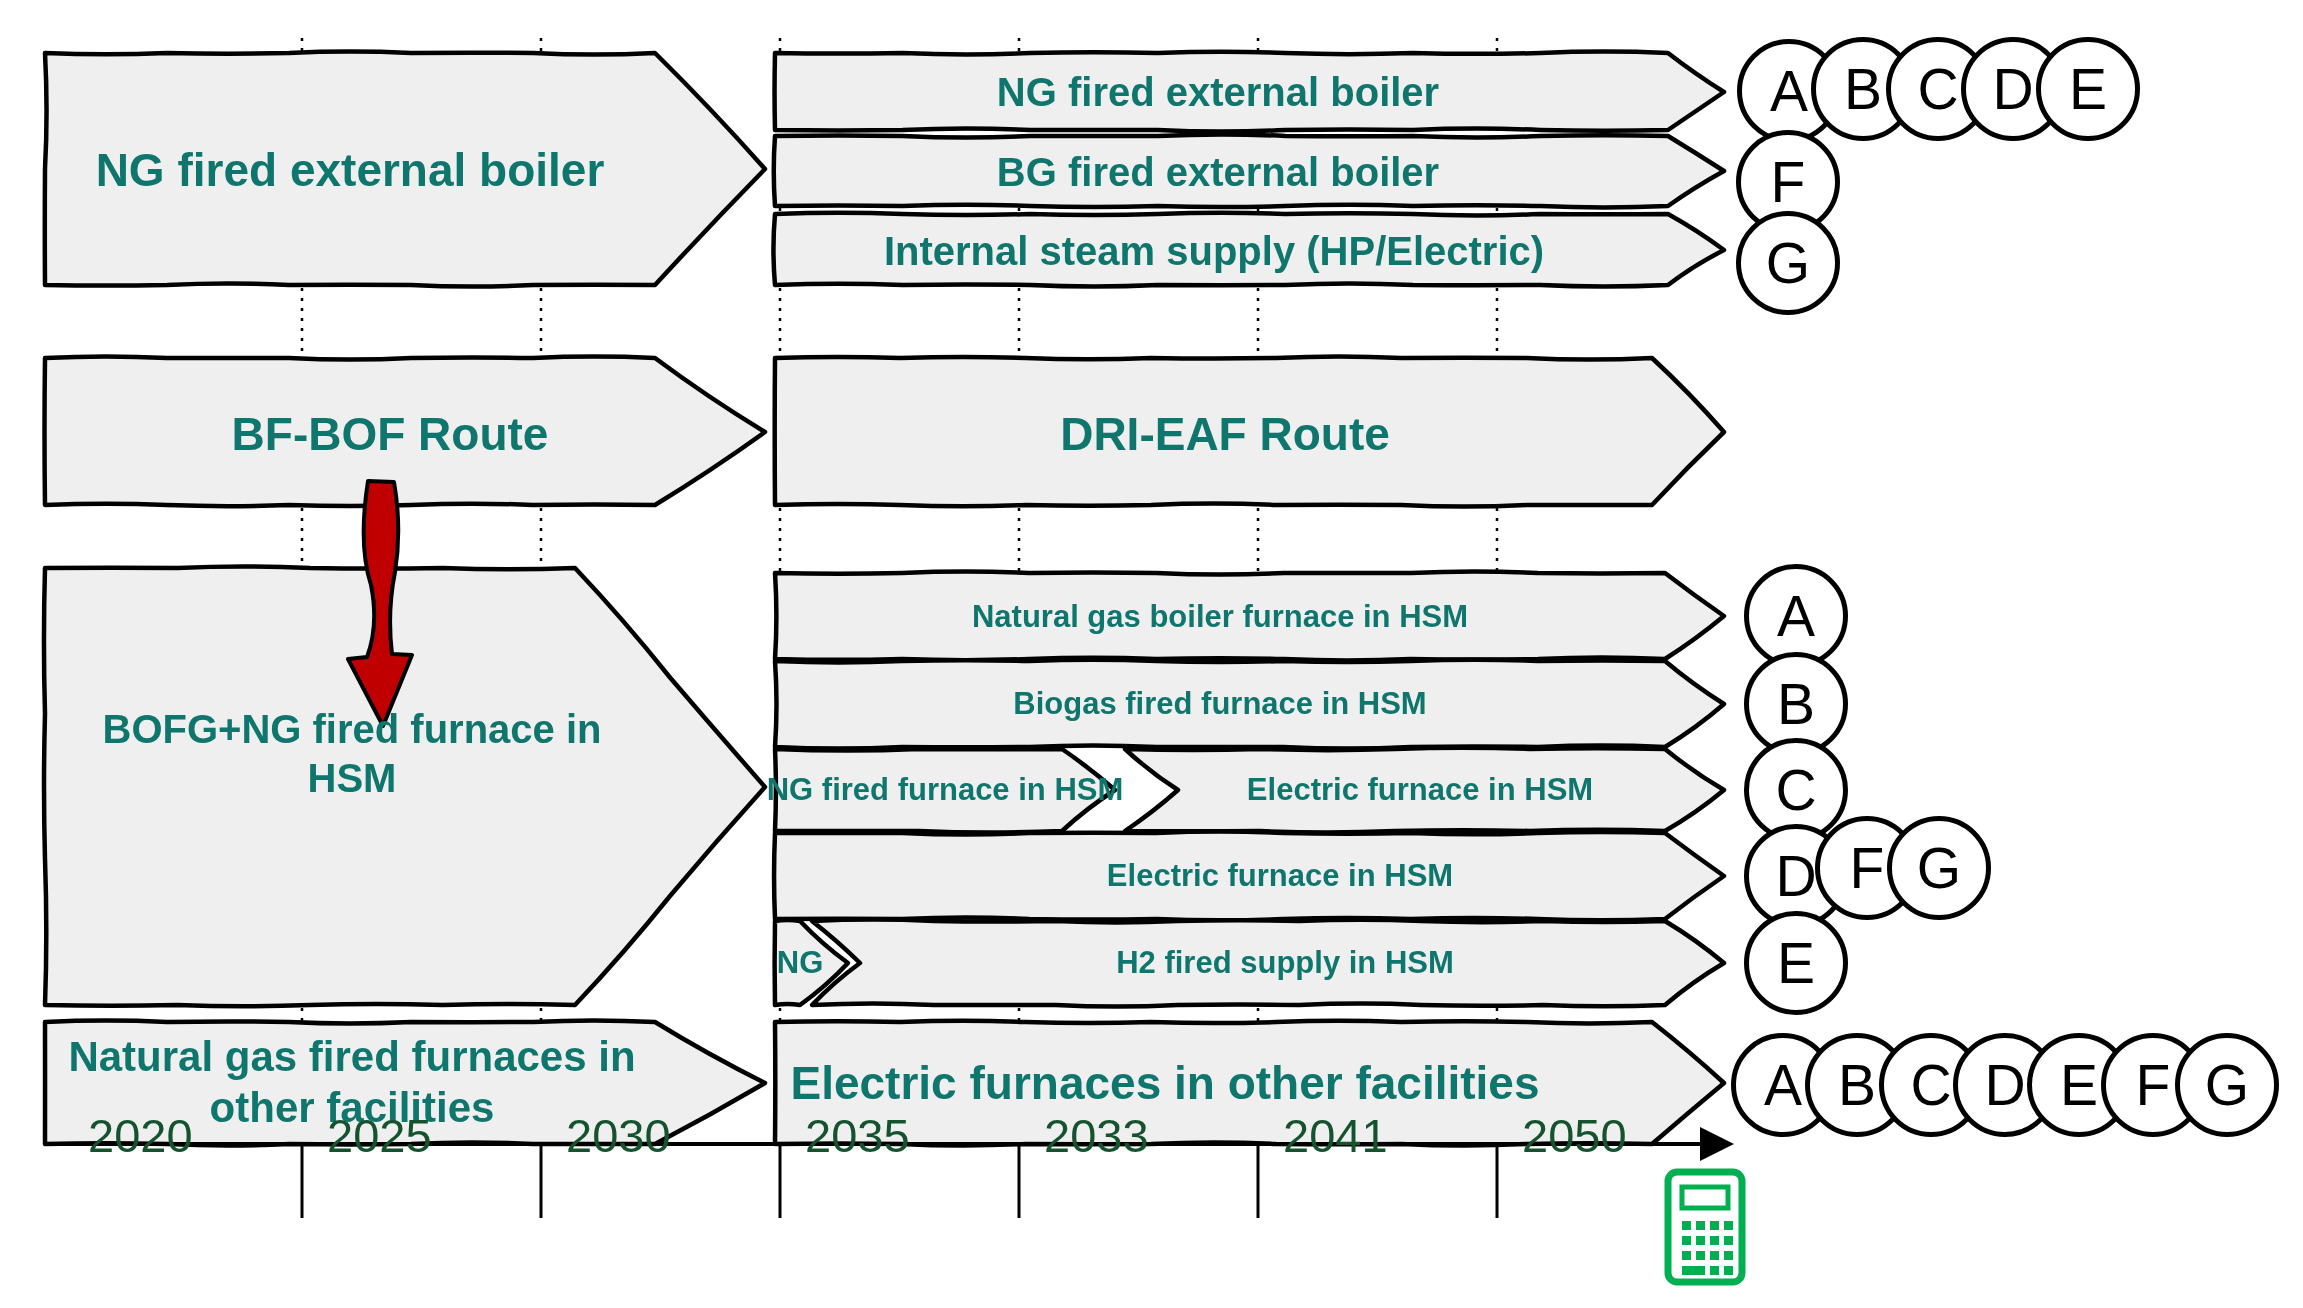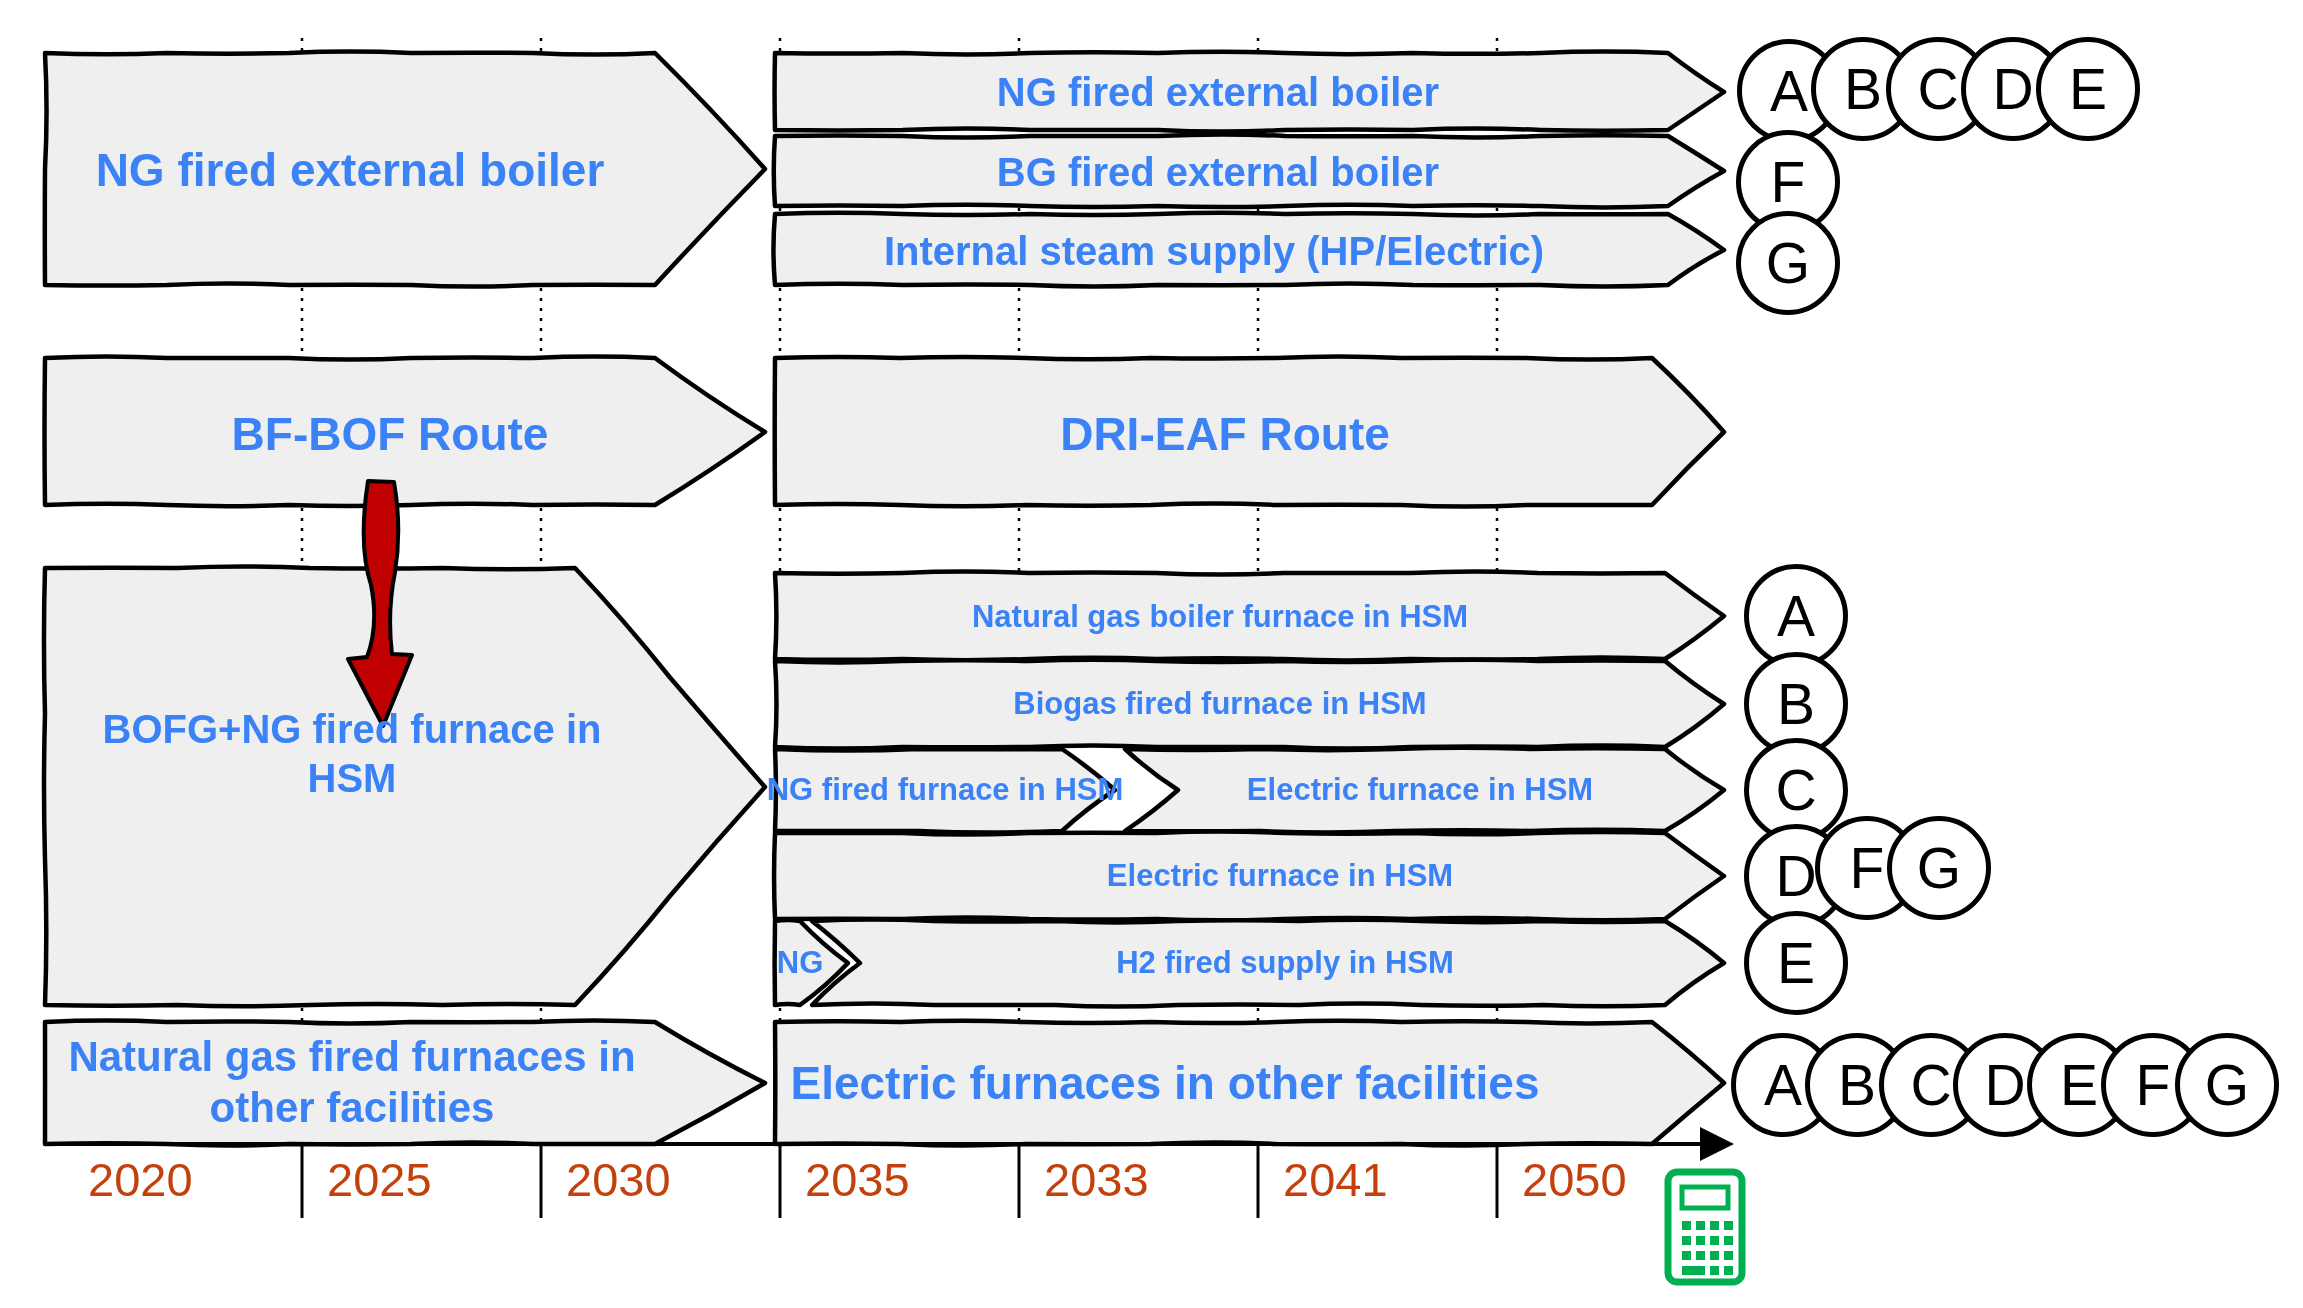--- a/index.html
+++ b/index.html
@@ -1,21 +1,21 @@
 <!DOCTYPE html>
 <html><head>
 <meta charset="utf-8">
 <style>
   html,body{margin:0;padding:0;background:#fff;}
   #canvas{position:relative;width:2303px;height:1308px;background:#fff;overflow:hidden;
           font-family:"Liberation Sans",sans-serif;color:#000;}
   #shapes{position:absolute;left:0;top:0;}
   .label{position:absolute;transform:translate(-50%,-50%);font-weight:700;text-align:center;
-         white-space:pre-line;line-height:1.22;color:#3b82f6;}
-  .year{position:absolute;top:1152px;font-size:47px;font-weight:400;color:#c2410c;}
+         white-space:pre-line;line-height:1.22;color:#0f766e;}
+  .year{position:absolute;top:1108px;font-size:47px;font-weight:400;color:#14532d;}
   .badge{position:absolute;width:104px;height:104px;box-sizing:border-box;border:5px solid #000;
          border-radius:50%;background:#fff;display:flex;align-items:center;justify-content:center;
          font-size:57px;font-weight:500;transform:translate(-50%,-50%);}
 </style>
 </head>
 <body>
 
 <div id="canvas">
 
   <svg id="shapes" width="2303" height="1308" viewBox="0 0 2303 1308">

